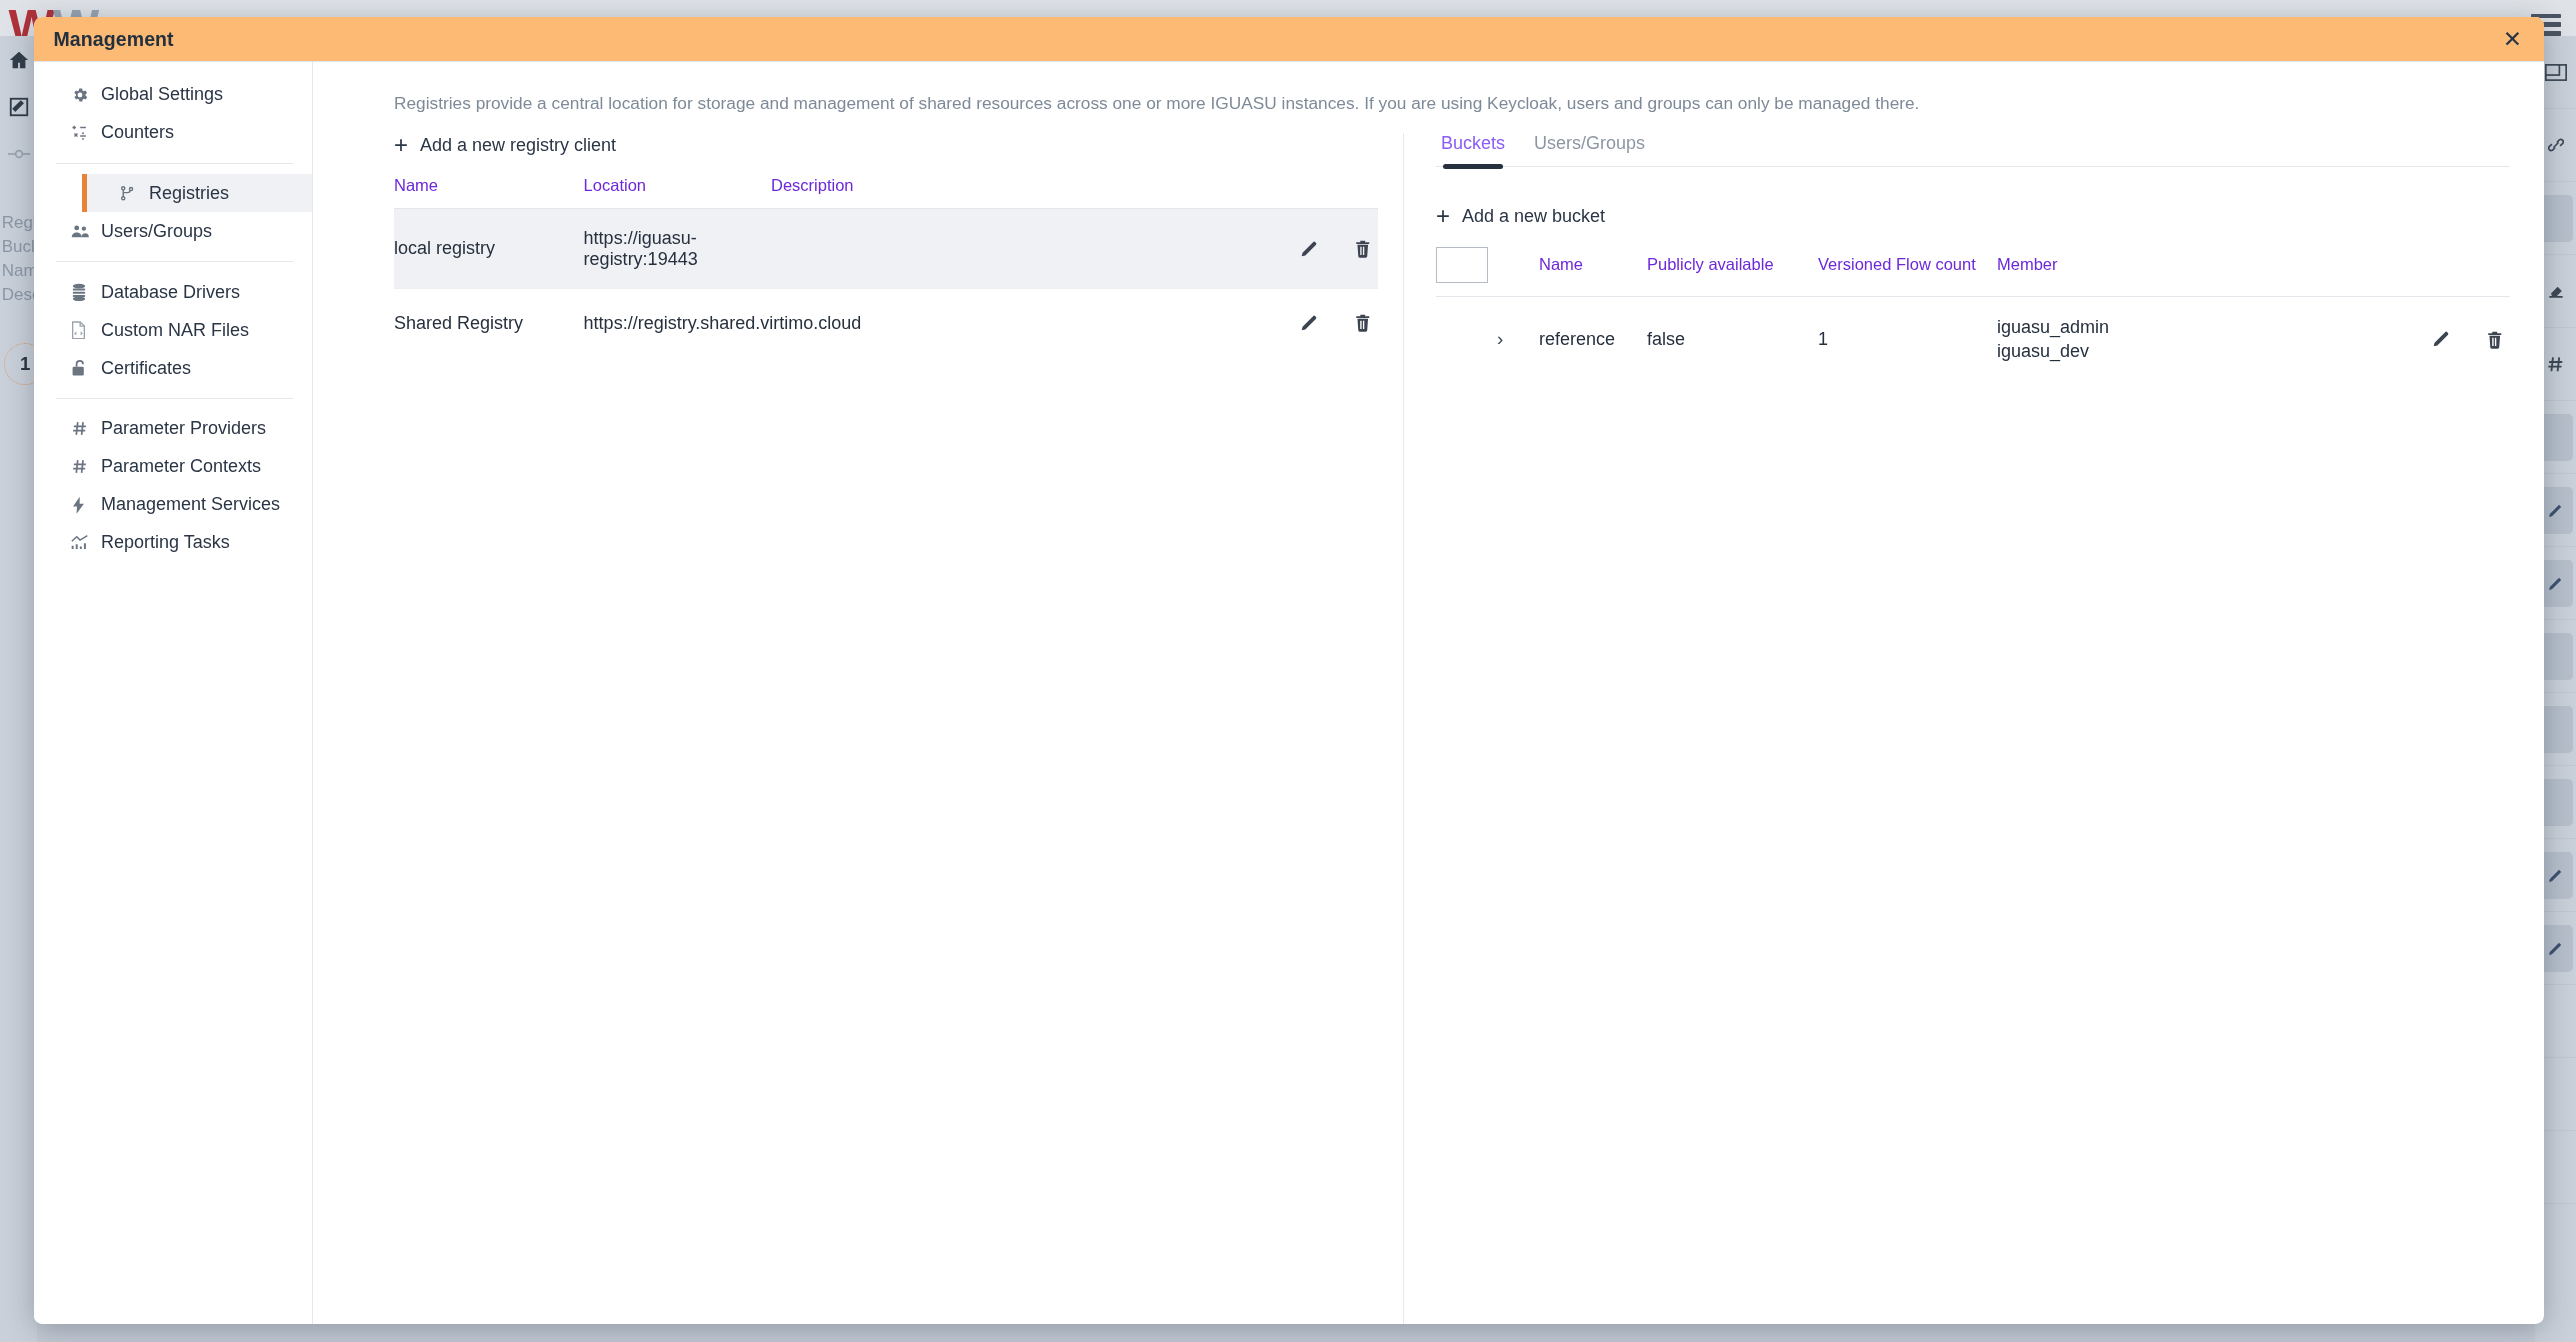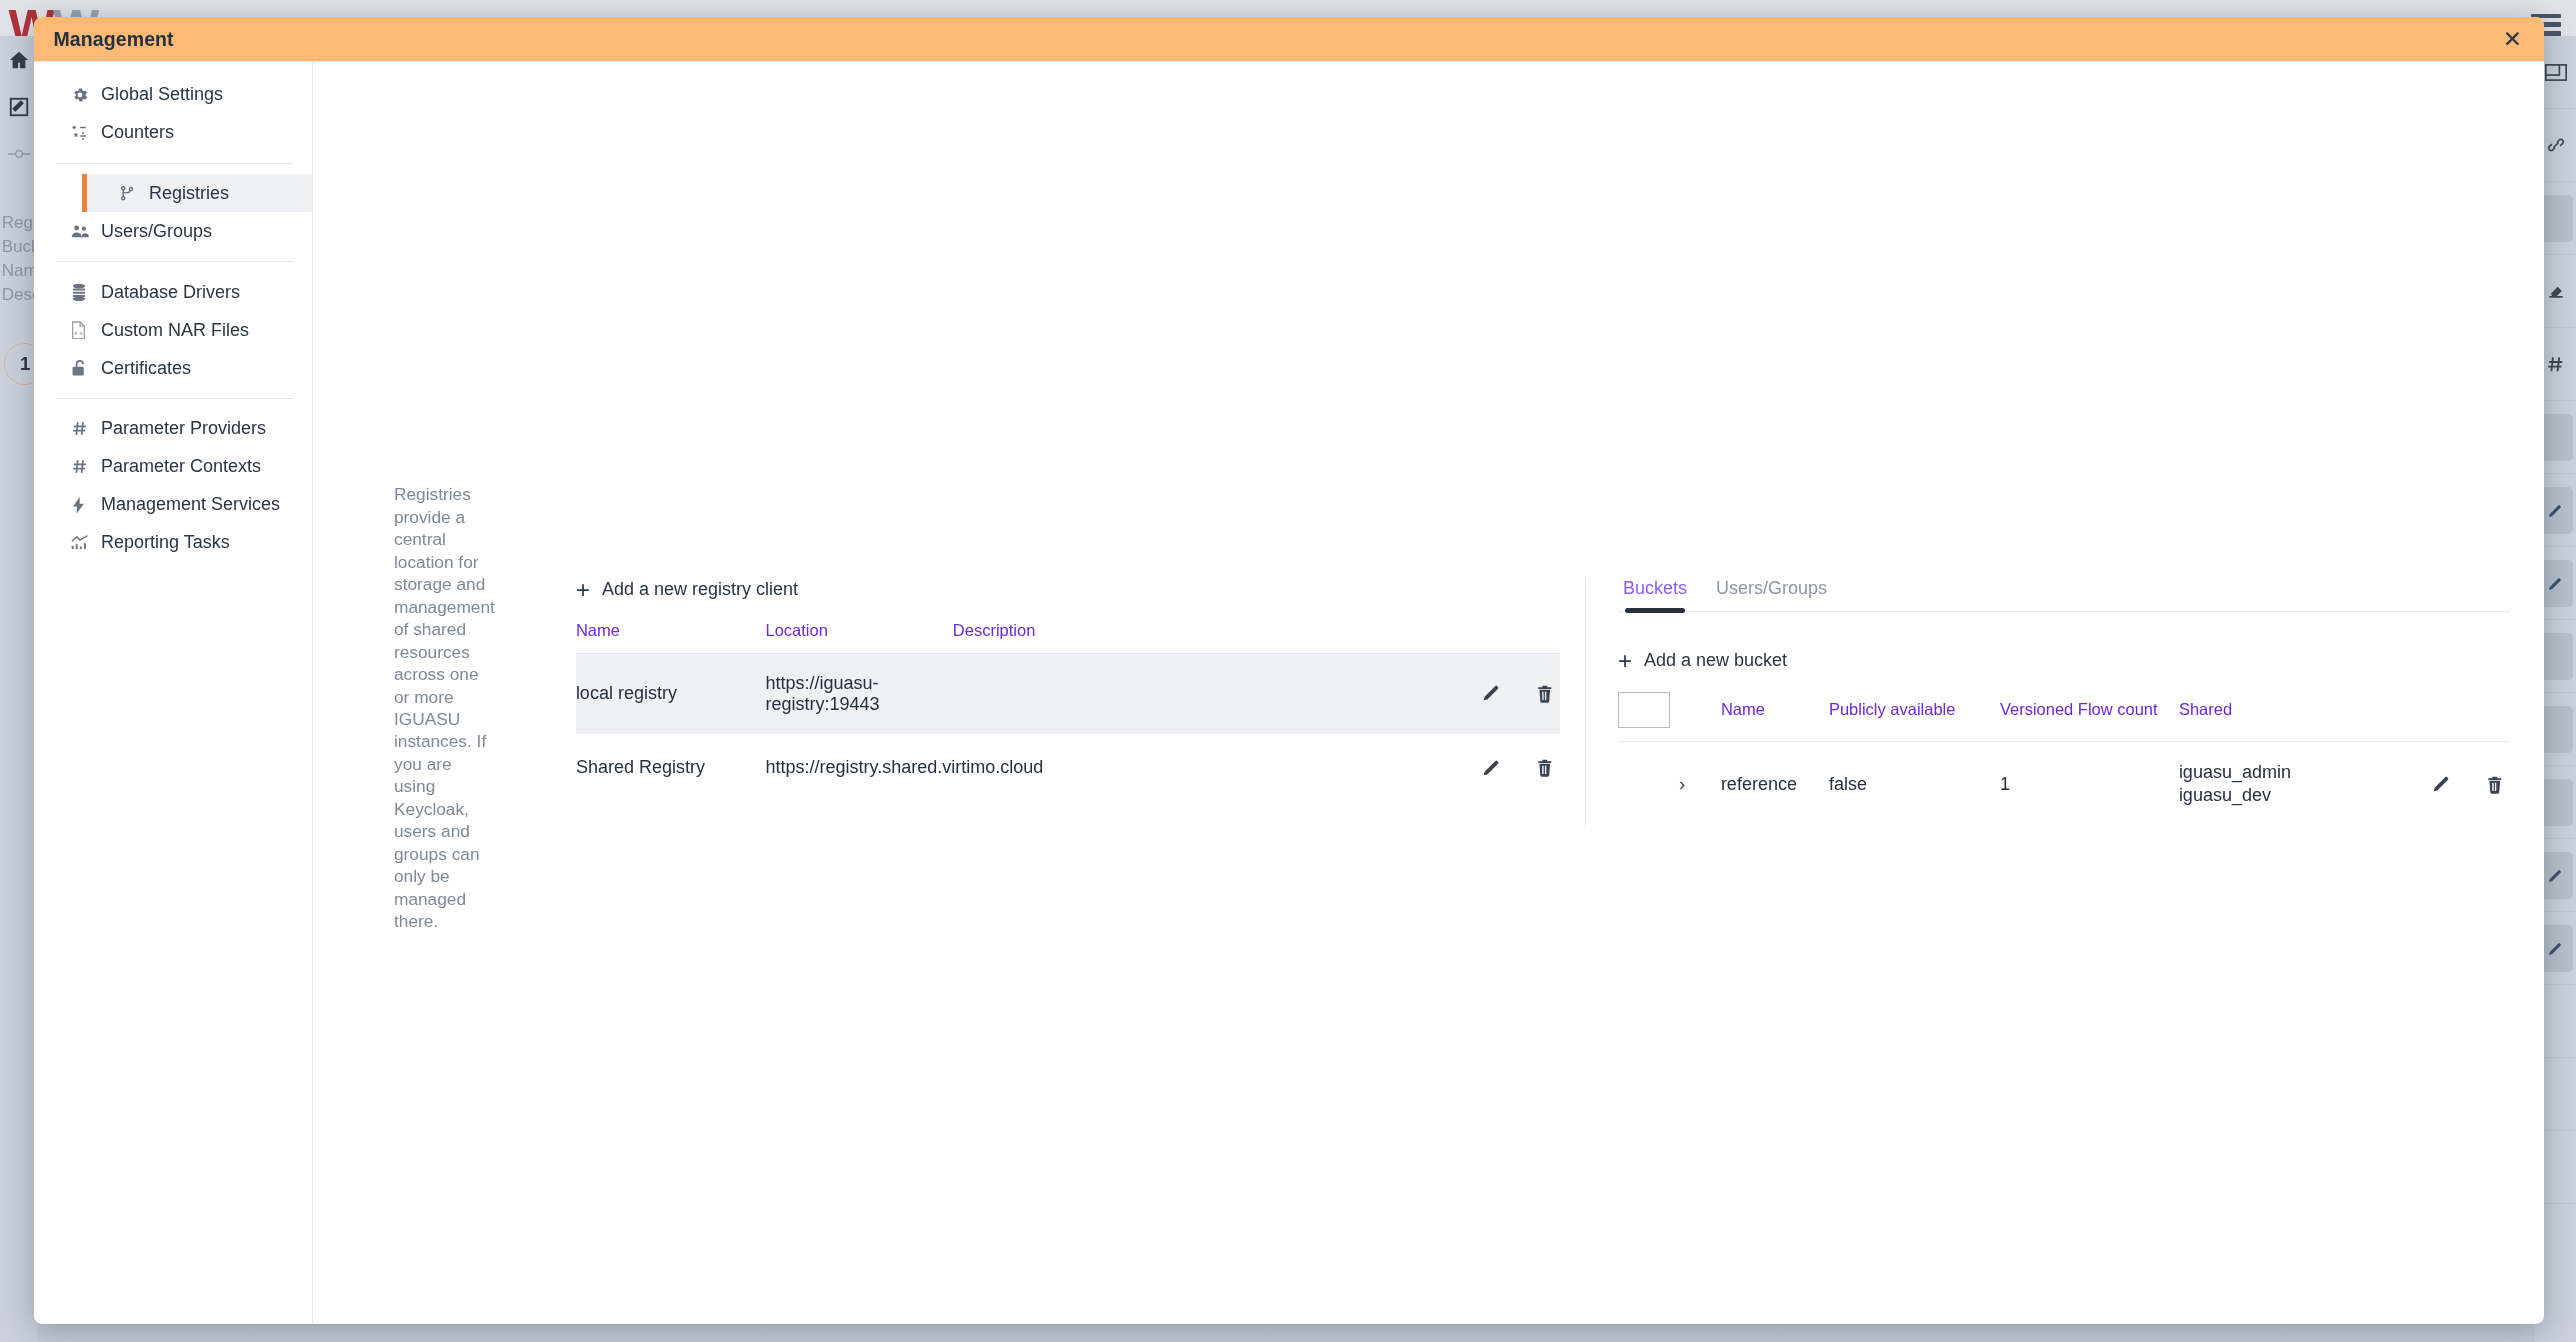--- a/index.html
+++ b/index.html
@@ -220,21 +220,21 @@
     background: #e4e7eb;
     margin: 11px 18.6px 11px 22px;
   }
 
   
   #mgmt-content {
     flex: 1 1 auto;
     padding: 0;
     min-width: 0;
     display: flex;
-    align-items: center;
+    flex-direction: column;
   }
   #content-desc {
     color: #7e8a98;
     font-size: 17.3px;
     padding: 30px 0 0 81px;
     line-height: 1.3;
   }
   #content-cols {
     display: flex;
     flex: 1 1 auto;
@@ -691,21 +691,21 @@
                 <col style="width:144px">
             </colgroup>
             <thead>
               <tr>
                 <th colspan="2">
                   <span class="bucket-head-check"></span>
                 </th>
                 <th>Name</th>
                 <th>Publicly available</th>
                 <th>Versioned Flow count</th>
-                <th>Shared</th>
+                <th>Member</th>
                 <th></th>
               </tr>
             </thead>
             <tbody>
               <tr class="data-row">
                 <td></td>
                 <td><span class="chev">›</span></td>
                 <td>reference</td>
                 <td>false</td>
                 <td>1</td>

